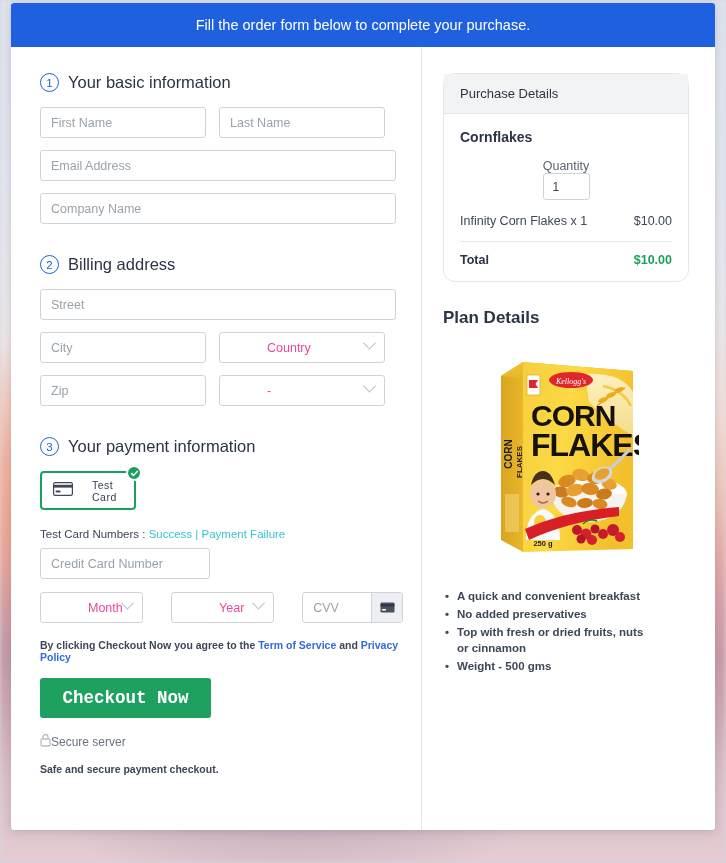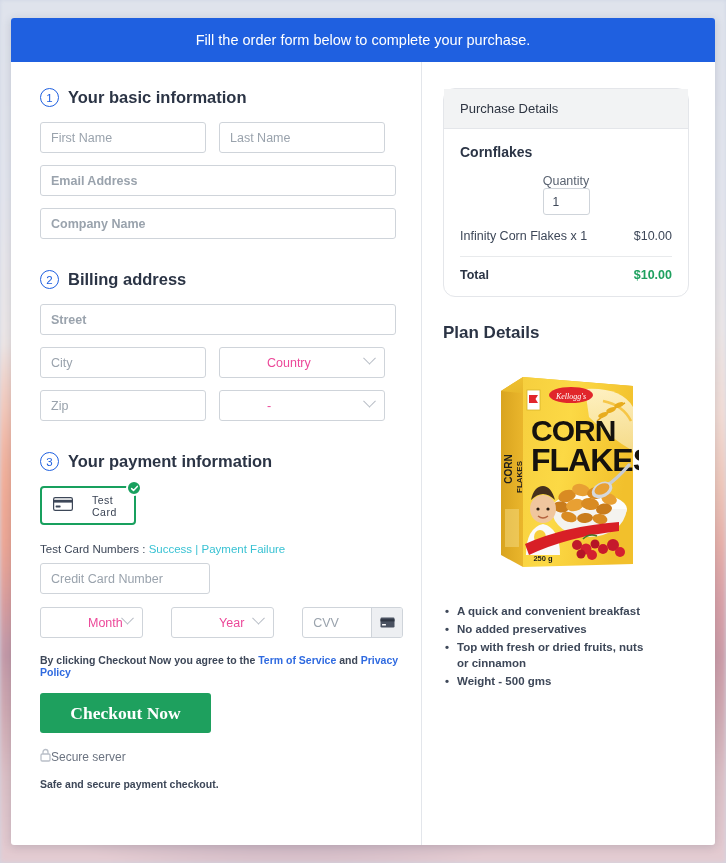--- a/index.html
+++ b/index.html
@@ -36,21 +36,21 @@
         #cfa9b2 82%,
         #dcc0c6 90%,
         #e4ccd2 100%);
     filter: blur(2px);
   }
 
   
   .card {
     position: absolute;
     left: 11px;
-    top: 18px;
+    top: 3px;
     width: 704px;
     height: 827px;
     background: #ffffff;
     border-radius: 3px;
     box-shadow: 0 2px 10px rgba(40,50,80,0.18);
     overflow: hidden;
   }
 
   .banner {
     height: 44px;
@@ -93,39 +93,39 @@
     color: #1f60e0;
     font-size: 11.5px;
     display: flex;
     align-items: center;
     justify-content: center;
     flex: 0 0 auto;
   }
   .sec-title {
     font-size: 16.5px;
     color: #2b3445;
-    font-weight: bold;
+    font-weight: normal;
   }
 
   
   .row { display: flex; gap: 13px; margin-bottom: 12px; }
   .fld {
     height: 31px;
     border: 1px solid #cfd4da;
     border-radius: 3px;
     background: #fff;
     display: flex;
     align-items: center;
     padding: 0 10px;
     font-size: 12.5px;
     color: #9aa3ad;
     position: relative;
   }
   .fld.half { width: 166px; }
-  .fld.full { width: 356px; font-weight: bold; }
+  .fld.full { width: 356px; }
   .fld.sel { color: #ec4899; padding-left: 47px; }
   .chev {
     position: absolute;
     right: 10px;
     width: 9px; height: 9px;
     border-right: 1.4px solid #b6bcc5;
     border-bottom: 1.4px solid #b6bcc5;
     transform: rotate(45deg) translate(-3px,-3px);
   }
 
@@ -193,21 +193,21 @@
     width: 171px;
     height: 40px;
     background: #1ea05e;
     border: none;
     border-radius: 3px;
     color: #fff;
     font-size: 17.5px;
     font-weight: bold;
     cursor: pointer;
     margin-bottom: 15px;
-    font-family: Liberation Serif, serif;
+    font-family: Liberation Mono, monospace;
   }
 
   .secure { display: flex; align-items: center; margin-bottom: 12px; }
   .secure-txt { font-size: 12px; color: #6b7380; }
   .safe { font-size: 10.5px; color: #3d4758; font-weight: bold; }
 
   
   .panel {
     border: 1px solid #e4e6ea;
     border-radius: 12px;

